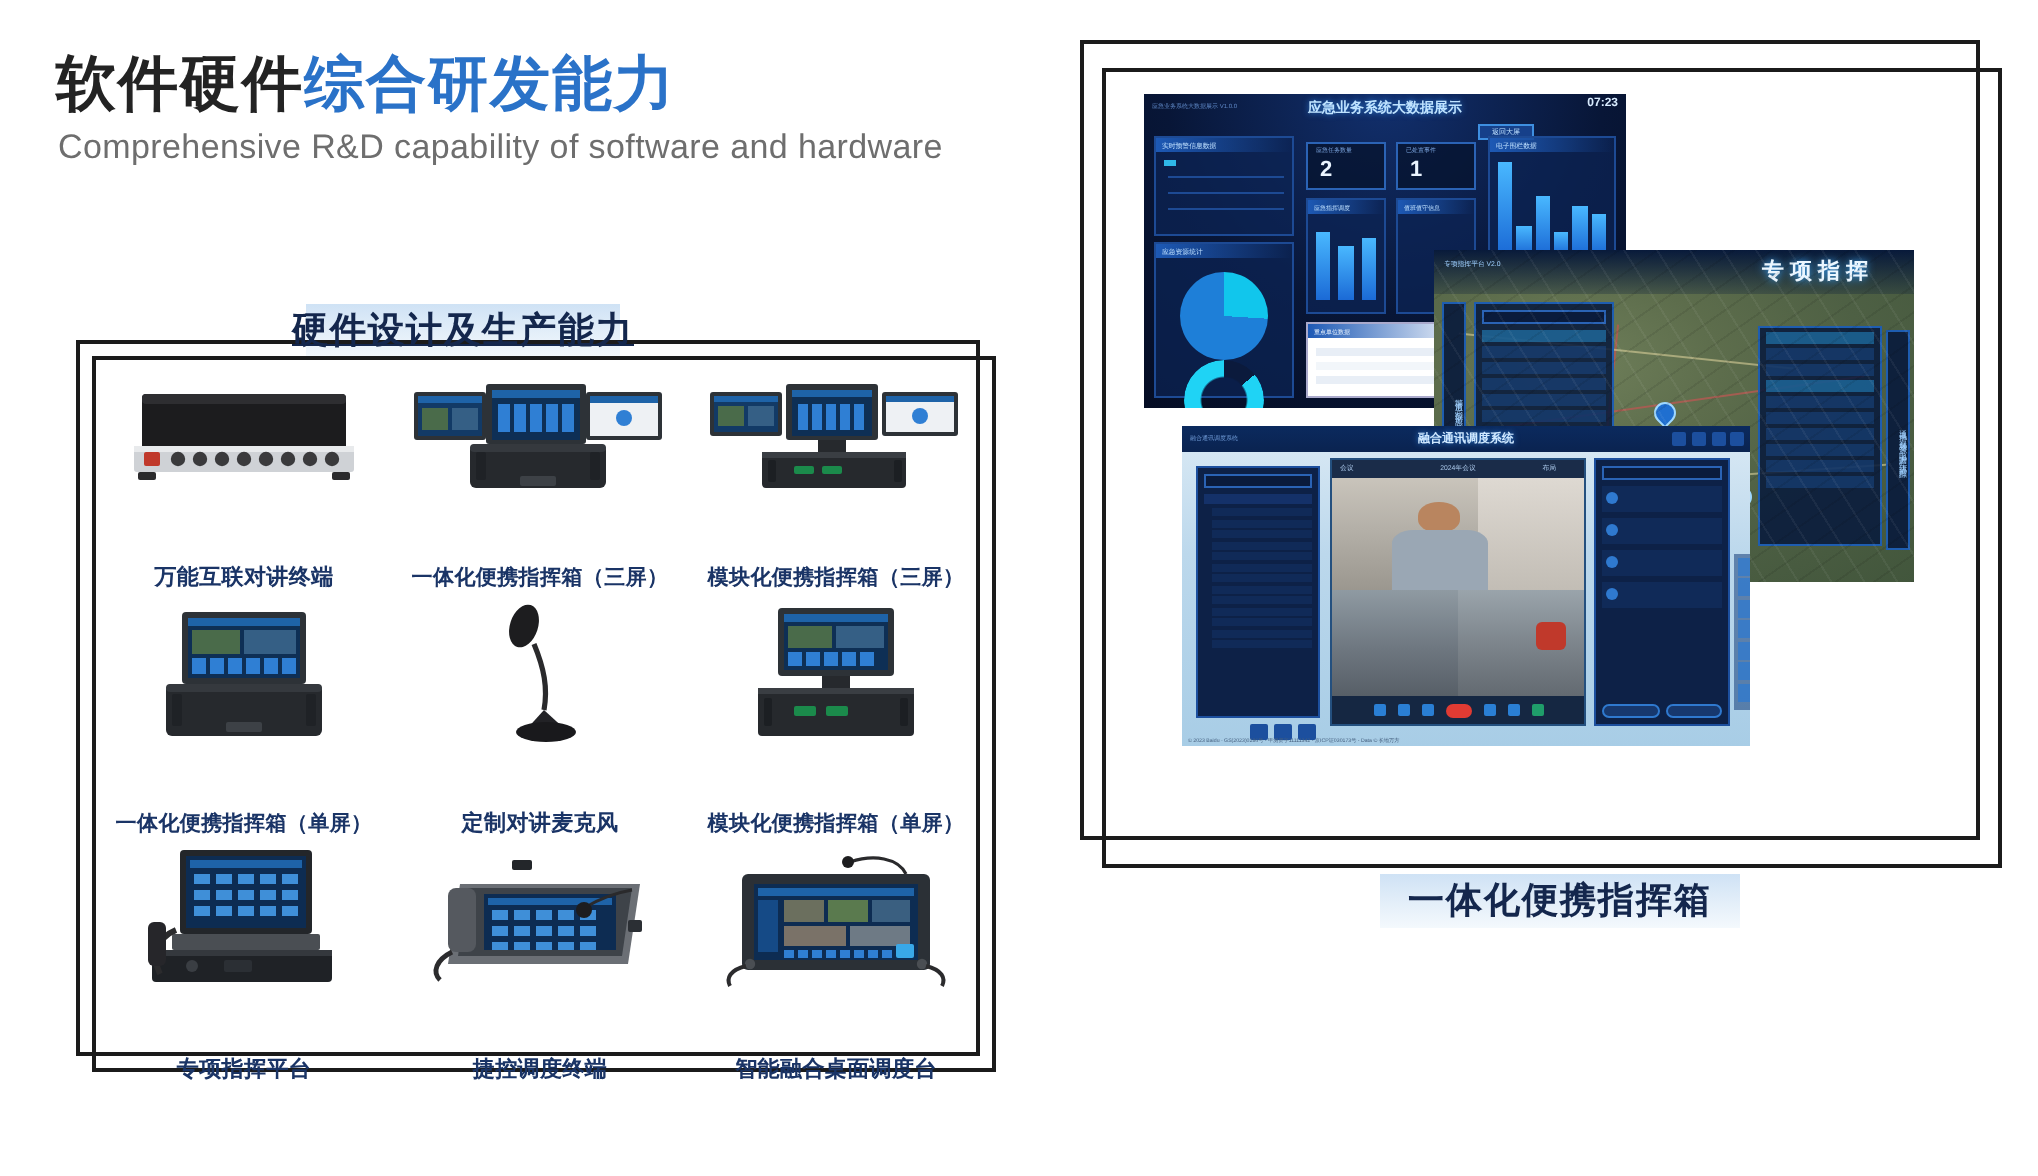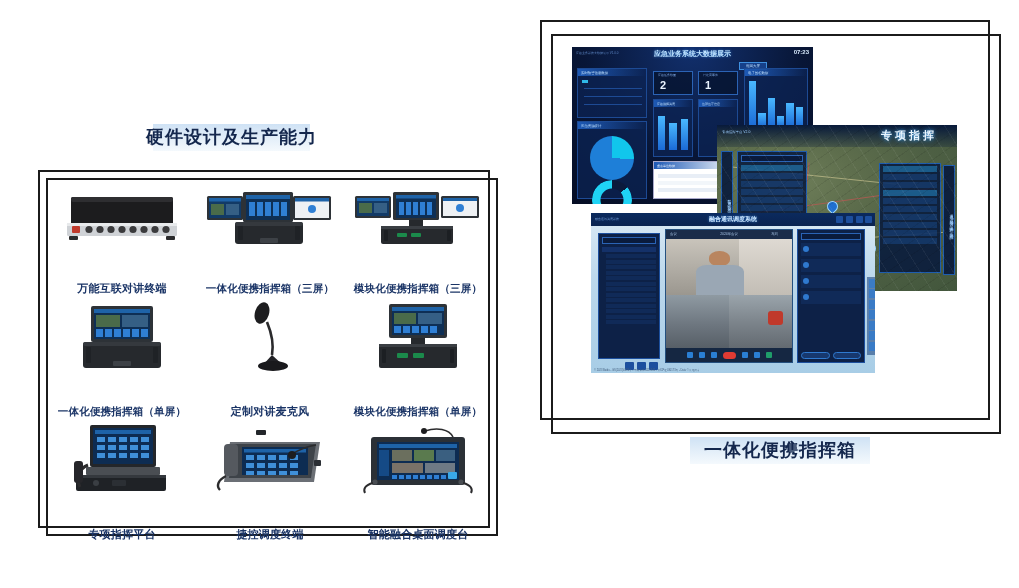--- a/index.html
+++ b/index.html
@@ -33,21 +33,21 @@
     display: flex; align-items: flex-end; justify-content: center;
     padding-bottom: 2px;
   }
   .pill .pill-bg {
     position: absolute; left: 0; right: 0; bottom: 0; height: 27px;
     background: linear-gradient(to bottom, #cfe2f5 0%, #e4eff9 55%, #f4f9fd 100%);
     z-index: 0;
   }
   .pill .pill-tx { position: relative; z-index: 1; }
 
-  #pill-hardware { left: 153px; top: 118px; width: 157px; height: 33px; }
+  #pill-hardware { left: 153px; top: 146px; width: 157px; height: 33px; text-decoration: underline; }
   #pill-secondary { left: 690px; top: 431px; width: 180px; height: 33px; }
 
   
   .frame { position: absolute; border: 2px solid #1b1b1b; background: transparent; }
   #frame-left-outer  { left: 38px;  top: 170px; width: 452px; height: 358px; }
   #frame-left-inner  { left: 46px;  top: 178px; width: 452px; height: 358px; }
   #frame-right-outer { left: 540px; top: 20px;  width: 450px; height: 400px; }
   #frame-right-inner { left: 551px; top: 34px;  width: 450px; height: 400px; }
 
   
@@ -216,20 +216,24 @@
               background: rgba(20,60,120,.55); }
   .vd-strip i { display:block; height:9px; margin:1.5px; background:#2f79cf; opacity:.75; }
   .vd-foot { position:absolute; left:3px; bottom:1px; font-size:2.6px; color:#45607f; white-space:nowrap; }
   .vd-btm-ico { position:absolute; bottom:3px; width:9px; height:8px; background:#1c4f9e; border-radius:1px; }
 </style>
 </head>
 <body>
 
 <div class="slide">
 
+  <div class="title-main">
+    <span class="t-dark">软件硬件</span><span class="t-blue">综合研发能力</span>
+  </div>
+  <div class="title-sub">Comprehensive R&amp;D capability of software and hardware</div>
 
   <div class="pill" id="pill-hardware">
     <span class="pill-bg"></span>
     <span class="pill-tx">硬件设计及生产能力</span>
   </div>
 
   <div class="frame" id="frame-left-outer"></div>
   <div class="frame" id="frame-left-inner"></div>
   <div class="frame" id="frame-right-outer"></div>
   <div class="frame" id="frame-right-inner"></div>

